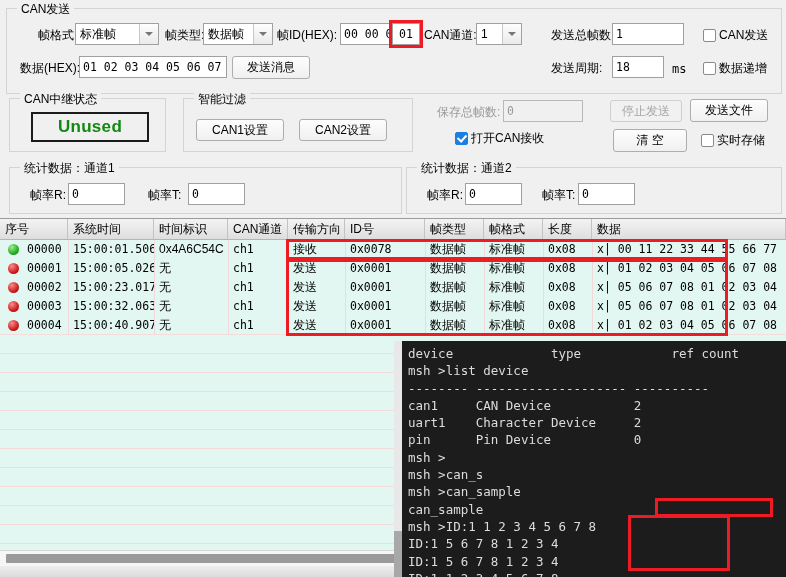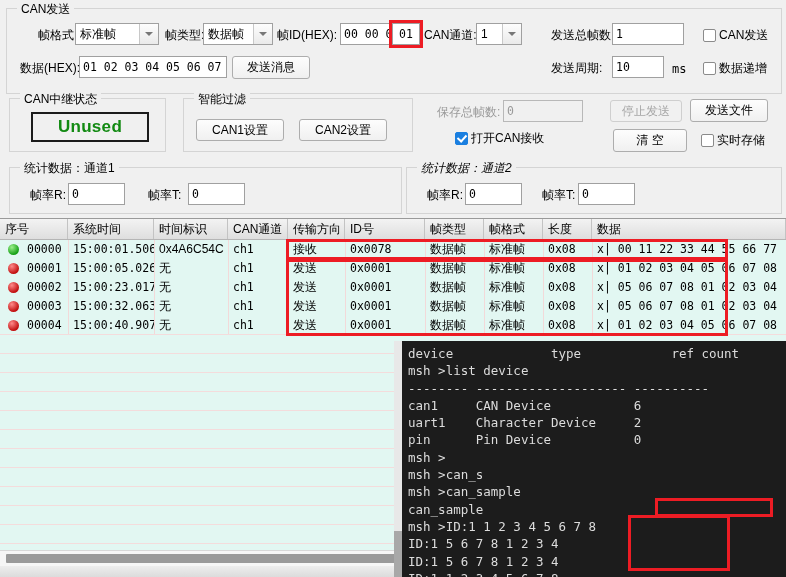--- a/index.html
+++ b/index.html
@@ -165,21 +165,21 @@
 <div class="chk" style="left:703px;top:27px;">
   <span class="box"></span>
   <span>CAN发送</span>
 </div>
 
 <span class="lbl" style="left:20px;top:61px;">数据(HEX):</span>
 <div class="inp" style="left:79px;top:56px;width:148px;">01 02 03 04 05 06 07 08</div>
 <div class="btn" style="left:232px;top:56px;width:78px;height:23px;">发送消息</div>
 
 <span class="lbl" style="left:551px;top:61px;">发送周期:</span>
-<div class="inp" style="left:612px;top:56px;width:52px;">10</div>
+<div class="inp" style="left:612px;top:56px;width:52px;">18</div>
 <span class="lbl mono" style="left:672px;top:62px;">ms</span>
 <div class="chk" style="left:703px;top:60px;">
   <span class="box"></span>
   <span>数据递增</span>
 </div>
 
 <div class="grp" id="g-relay" style="left:9px;top:98px;width:155px;height:52px;">
   <span class="grp-title">CAN中继状态</span>
 </div>
 <div id="relay-box" style="left:31px;top:112px;width:118px;height:30px;">Unused</div>
@@ -205,21 +205,21 @@
 </div>
 
 <div class="grp" id="g-st1" style="left:9px;top:167px;width:391px;height:45px;">
   <span class="grp-title">统计数据：通道1</span>
 </div>
 <span class="lbl" style="left:30px;top:188px;">帧率R:</span>
 <div class="inp" style="left:68px;top:183px;width:57px;">0</div>
 <span class="lbl" style="left:148px;top:188px;">帧率T:</span>
 <div class="inp" style="left:188px;top:183px;width:57px;">0</div>
 
-<div class="grp" id="g-st2" style="left:406px;top:167px;width:374px;height:45px;font-style:italic;">
+<div class="grp" id="g-st2" style="left:406px;top:167px;width:374px;height:45px;">
   <span class="grp-title">统计数据：通道2</span>
 </div>
 <span class="lbl" style="left:427px;top:188px;">帧率R:</span>
 <div class="inp" style="left:465px;top:183px;width:57px;">0</div>
 <span class="lbl" style="left:542px;top:188px;">帧率T:</span>
 <div class="inp" style="left:578px;top:183px;width:57px;">0</div>
 
 <div id="table-wrap">
   <div id="thead">
       <div class="th" style="left: 0px; width: 68px;">序号</div>
@@ -348,21 +348,21 @@
 </div>
 <div id="footer"></div>
 
 <div id="term-sb">
   <div class="thumb"></div>
 </div>
 <div id="term">
     <div class="tline">device             type            ref count</div>
     <div class="tline">msh &gt;list device</div>
     <div class="tline">-------- -------------------- ----------</div>
-    <div class="tline">can1     CAN Device           6</div>
+    <div class="tline">can1     CAN Device           2</div>
     <div class="tline">uart1    Character Device     2</div>
     <div class="tline">pin      Pin Device           0</div>
     <div class="tline">msh &gt;</div>
     <div class="tline">msh &gt;can_s</div>
     <div class="tline">msh &gt;can_sample</div>
     <div class="tline">can_sample</div>
     <div class="tline">msh &gt;ID:1 1 2 3 4 5 6 7 8</div>
     <div class="tline">ID:1 5 6 7 8 1 2 3 4</div>
     <div class="tline">ID:1 5 6 7 8 1 2 3 4</div>
     <div class="tline">ID:1 1 2 3 4 5 6 7 8</div>

